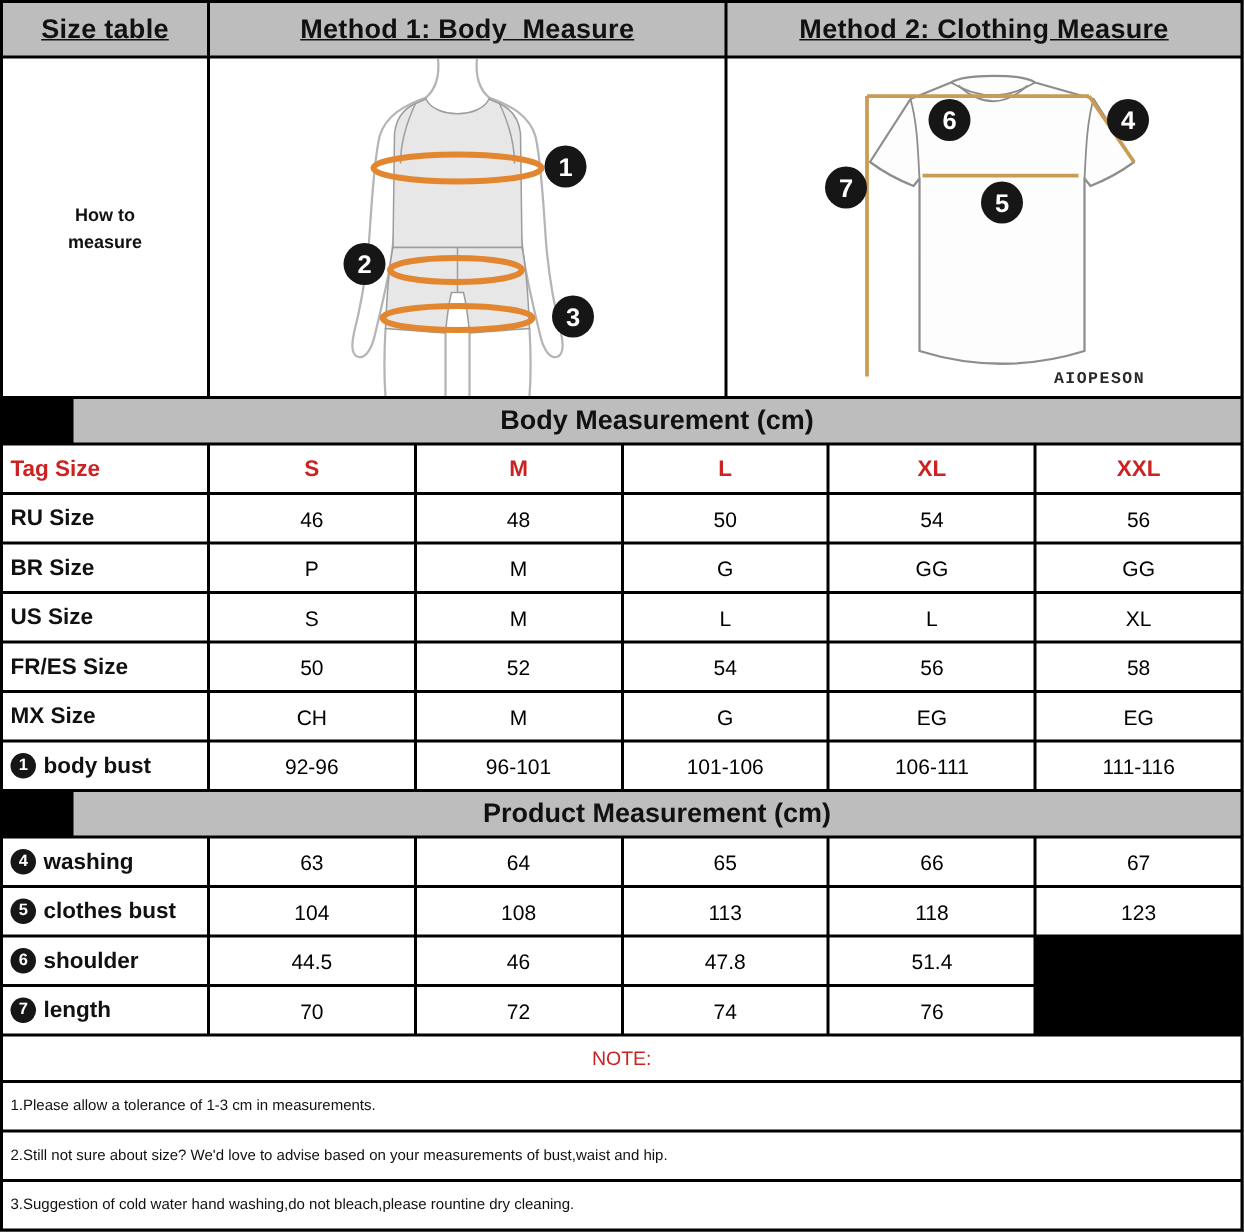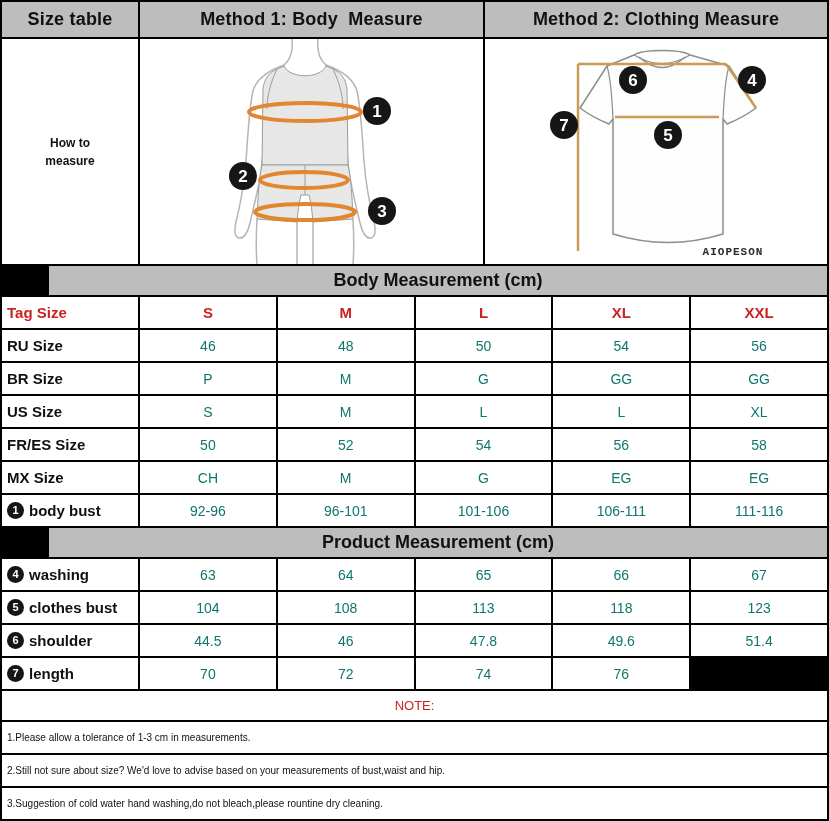--- a/index.html
+++ b/index.html
@@ -17,29 +17,29 @@
   .sheet{
     width:829px;height:821px;
     border:2px solid var(--grid-black);
     background:var(--grid-black);
     display:flex;flex-direction:column;gap:2px;
   }
   
   .cols3{display:grid;grid-template-columns:136px 343px 1fr;gap:2px;background:var(--grid-black);}
   .cols6{display:grid;grid-template-columns:136px repeat(5,1fr);gap:2px;background:var(--grid-black);}
   .cell{background:#fff;display:flex;align-items:center;justify-content:center;overflow:hidden;}
-  .top-row{height:35px;flex:none;}
+  .top-row{height:35px;flex:none;text-decoration:underline;}
   .top-row .cell{background:var(--header-bg);font-weight:bold;font-size:18px;letter-spacing:.2px;}
   .pre{white-space:pre-wrap;}
   .diagram-row{height:225px;flex:none;}
   .how-to{font-weight:bold;font-size:12px;text-align:center;padding:0 26px;line-height:1.5;}
   .title-row{height:29px;flex:none;background:var(--header-bg);display:flex;align-items:center;justify-content:center;font-weight:bold;font-size:18px;margin-left:47px;}
   .trow{height:31px;}
   .lbl{justify-content:flex-start;padding-left:5px;font-weight:bold;font-size:15px;gap:5px;}
-  .val{font-size:14px;color:#0f766e;}
+  .val{font-size:14px;color:#000000;}
   .red{color:var(--accent-red);}
   .tag .val{font-weight:bold;font-size:15px;}
   .marker{
     flex:none;display:inline-flex;align-items:center;justify-content:center;
     width:17px;height:17px;border-radius:50%;
     background:var(--marker-bg);color:#fff;
     font-size:11px;font-weight:bold;line-height:1;
   }
   .note-title{height:29px;flex:none;background:#fff;display:flex;align-items:center;justify-content:center;
     color:var(--accent-red);font-size:13px;}
@@ -225,21 +225,20 @@
       <div class="cell val">123</div>
     </div>
     <div class="cols6 trow">
       <div class="cell lbl">
         <span class="marker">6</span>
         <span>shoulder</span>
       </div>
       <div class="cell val">44.5</div>
       <div class="cell val">46</div>
       <div class="cell val">47.8</div>
-      <div class="cell val">49.6</div>
       <div class="cell val">51.4</div>
     </div>
     <div class="cols6 trow">
       <div class="cell lbl">
         <span class="marker">7</span>
         <span>length</span>
       </div>
       <div class="cell val">70</div>
       <div class="cell val">72</div>
       <div class="cell val">74</div>

